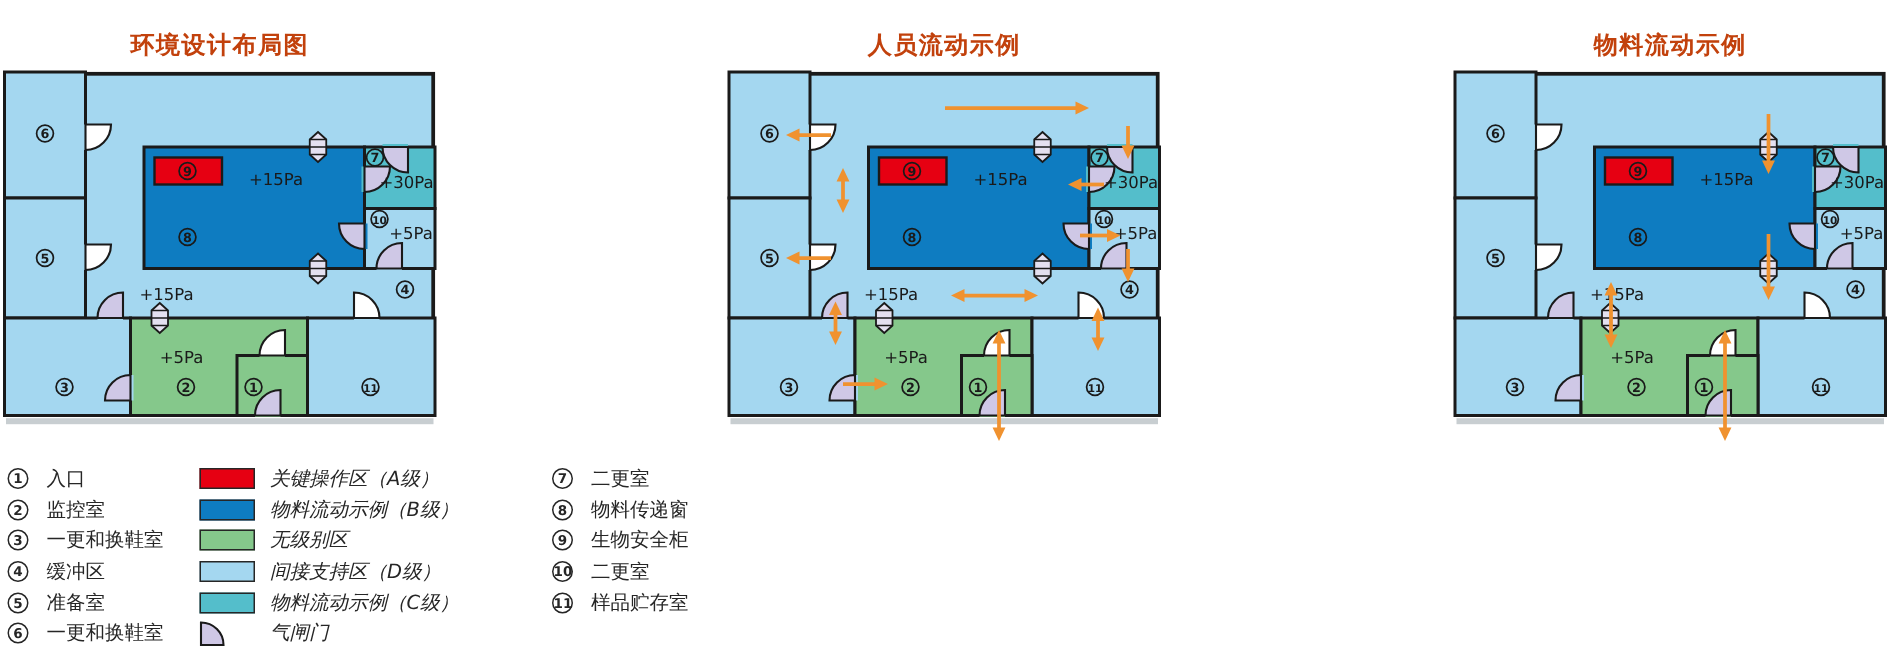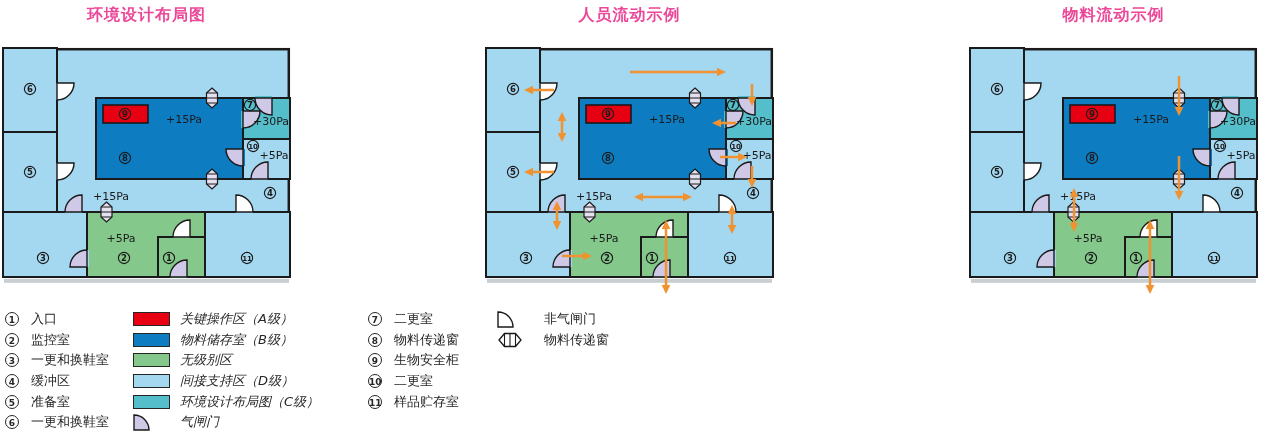--- a/index.html
+++ b/index.html
@@ -1,20 +1,20 @@
 <!DOCTYPE html>
 <html><head>
 <meta charset="utf-8">
 <style>
   html,body{margin:0;padding:0;background:#fff;}
   .canvas{position:relative;width:1264px;height:437px;background:#ffffff;overflow:hidden;
           font-family:"DejaVu Sans","Liberation Sans",sans-serif;color:#262626;}
   .diagram{position:absolute;top:0;width:287px;height:300px;}
-  .diagram .title{position:absolute;top:5px;left:0;width:100%;text-align:center;
-                  font-size:16px;font-weight:bold;color:#ec4899;letter-spacing:1px;}
+  .diagram .title{position:absolute;top:20px;left:0;width:100%;text-align:center;
+                  font-size:16px;font-weight:bold;color:#c2410c;letter-spacing:1px;}
   .diagram svg.plan{position:absolute;top:48px;left:0;overflow:visible;display:block;}
   .legend{position:absolute;top:309px;left:0;width:1264px;height:128px;}
   .lcol{position:absolute;top:0;}
   .lrow{display:flex;align-items:center;height:20.6px;gap:9px;font-size:13px;white-space:nowrap;color:#262626;}
   .symbox{display:flex;align-items:center;justify-content:flex-start;width:38px;flex:0 0 38px;}
   .colnum .symbox{width:17px;flex:0 0 17px;}
   .cnum{display:inline-block;width:14px;height:14px;border:1.4px solid #262626;border-radius:50%;
         font-size:9px;line-height:14px;text-align:center;font-weight:bold;box-sizing:border-box;}
   .swatch{width:37px;height:14px;border:1.4px solid #262626;box-sizing:border-box;}
 </style>
@@ -458,39 +458,39 @@
         <div class="lrow">
           <span class="symbox">
             <span class="swatch" style="background:#E60012"></span>
           </span>
           <span>关键操作区（A级）</span>
         </div>
         <div class="lrow">
           <span class="symbox">
             <span class="swatch" style="background:#0E7CC1"></span>
           </span>
-          <span>物料储存室（B级）</span>
+          <span>物料流动示例（B级）</span>
         </div>
         <div class="lrow">
           <span class="symbox">
             <span class="swatch" style="background:#85C88B"></span>
           </span>
           <span>无级别区</span>
         </div>
         <div class="lrow">
           <span class="symbox">
             <span class="swatch" style="background:#A4D7F0"></span>
           </span>
           <span>间接支持区（D级）</span>
         </div>
         <div class="lrow">
           <span class="symbox">
             <span class="swatch" style="background:#54BECB"></span>
           </span>
-          <span>环境设计布局图（C级）</span>
+          <span>物料流动示例（C级）</span>
         </div>
         <div class="lrow">
           <span class="symbox">
             <svg width="17" height="17" viewBox="-1 -1 17 17" style="overflow:visible">
               <path d="M 0,15 L 0,0 A 15 15 0 0 1 15,15 Z" fill="#CFC8E6" stroke="#1A1A1A" stroke-width="1.4"></path>
             </svg>
           </span>
           <span>气闸门</span>
         </div>
       </div>
@@ -517,37 +517,16 @@
           <span class="symbox">
             <span class="cnum">10</span>
           </span>
           <span>二更室</span>
         </div>
         <div class="lrow">
           <span class="symbox">
             <span class="cnum">11</span>
           </span>
           <span>样品贮存室</span>
-        </div>
-      </div>
-      <div class="lcol" style="left: 497px;">
-        <div class="lrow">
-          <span class="symbox">
-            <svg width="17" height="17" viewBox="-1 -1 17 17" style="overflow:visible">
-              <path d="M 0,15 L 0,0 A 15 15 0 0 1 15,15 Z" fill="#FFFFFF" stroke="#1A1A1A" stroke-width="1.4"></path>
-            </svg>
-          </span>
-          <span>非气闸门</span>
-        </div>
-        <div class="lrow">
-          <span class="symbox">
-            <svg width="26" height="16" viewBox="-13 -8 26 16" style="overflow:visible">
-              <polygon points="-11,0 -5.5,-6.5 5.5,-6.5 11,0 5.5,6.5 -5.5,6.5" fill="#fff" stroke="#1A1A1A" stroke-width="1.3"></polygon>
-              <line x1="-5.5" y1="-6.5" x2="-5.5" y2="6.5" stroke="#1A1A1A" stroke-width="1.1"></line>
-              <line x1="0" y1="-6.5" x2="0" y2="6.5" stroke="#1A1A1A" stroke-width="1.1"></line>
-              <line x1="5.5" y1="-6.5" x2="5.5" y2="6.5" stroke="#1A1A1A" stroke-width="1.1"></line>
-            </svg>
-          </span>
-          <span>物料传递窗</span>
         </div>
       </div>
     </div>
 </div>
 
 </body></html>

